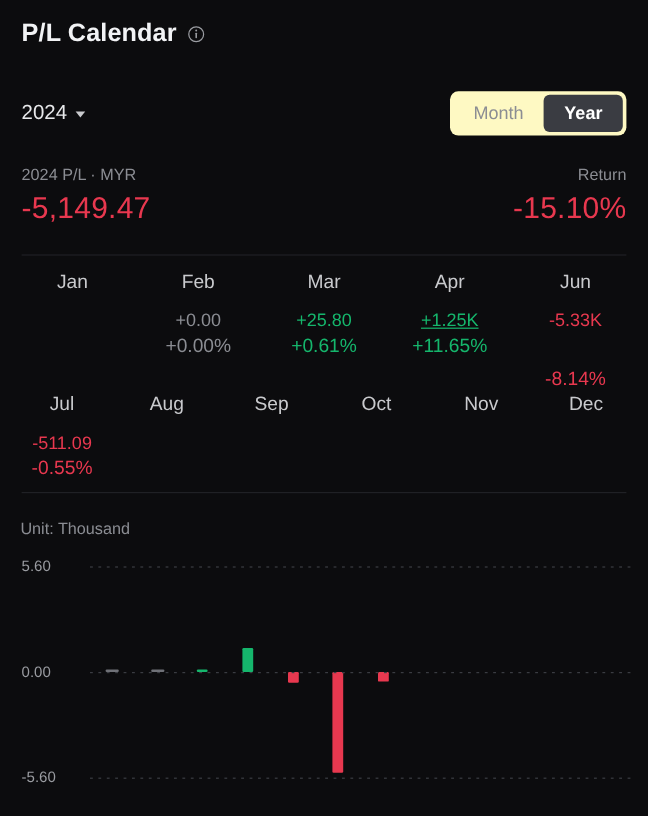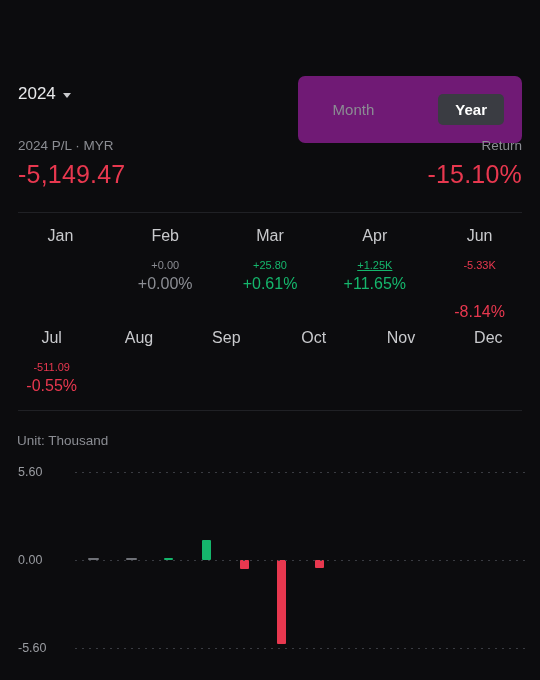--- a/index.html
+++ b/index.html
@@ -16,60 +16,70 @@
   .title{font-size:21px;font-weight:bold;color:#f2f3f5;letter-spacing:.1px;}
   .info-icon{width:15px;height:15px;display:block;}
 
   
   .yearbar{position:absolute;left:18px;right:18px;top:76px;height:40px;}
   .yearsel{position:absolute;left:0;top:8px;display:flex;align-items:center;gap:7px;cursor:pointer;}
   .yearsel .yr{font-size:17px;color:#e8e9eb;}
   .caret{width:0;height:0;border-left:4.5px solid transparent;border-right:4.5px solid transparent;
          border-top:5px solid #c9cacd;margin-top:2px;}
 
-  .toggle{position:absolute;right:0;top:0;display:flex;background:#701a75;border-radius:7px;padding:18px;gap:47px;}
+  .toggle{position:absolute;right:0;top:0;display:flex;background:#fef9c3;border-radius:7px;padding:3px;}
   .toggle .seg{font-size:15px;padding:8px 17px;border-radius:5px;color:#8b8d93;cursor:pointer;line-height:1;}
   .toggle .seg.active{background:#3a3c42;color:#ffffff;font-weight:bold;}
 
   
   .summary{position:absolute;left:18px;right:18px;top:138px;}
   .sumrow{display:flex;justify-content:space-between;align-items:baseline;}
   .sumlab{font-size:13.5px;color:#8b8d93;}
   .sumval{font-size:25px;margin-top:7px;letter-spacing:.2px;}
   .neg{color:#e8384f;}
 
   .divider{position:absolute;left:18px;right:18px;height:1px;background:#202125;}
   #div1{top:212px;}
   #div2{top:410px;}
 
   
   .mrow{position:absolute;left:8px;right:8px;display:flex;justify-content:flex-end;}
   #mrow1{top:228px;}
   #mrow2{top:330px;}
   .mcell{flex:1;text-align:center;}
   .mname{font-size:16px;color:#c9cacd;line-height:1;}
-  .mpl{font-size:11px;margin-top:14px;line-height:1.35;}
+  .mpl{font-size:15px;margin-top:14px;line-height:1.35;}
   .mpct{font-size:16px;line-height:1.35;}
   .mvals{min-height:32px;}
 
   
   .unit{position:absolute;left:17px;top:433px;font-size:13.5px;color:#8b8d93;}
   .chart{position:absolute;left:0;right:0;top:455px;height:215px;}
   .axlabel{position:absolute;left:18px;font-size:12.5px;color:#9a9ca1;transform:translateY(-50%);}
   .gridline{position:absolute;left:75px;right:14px;height:1px;
             background-image:linear-gradient(to right,#3a3c42 0 2px,transparent 2px 7px);
             background-size:7px 1px;background-repeat:repeat-x;}
   .bars{position:absolute;left:75px;right:14px;top:0;bottom:0;}
   .bar{position:absolute;border-radius:1px;}
 </style>
 </head>
 <body>
 
 <div class="page">
 
+  <div class="header">
+    <span class="title">P/L Calendar</span>
+    <span class="info-icon">
+      <svg width="15" height="15" viewBox="0 0 16 16">
+        <circle cx="8" cy="8" r="6.6" fill="none" stroke="#9a9ca1" stroke-width="1.1"></circle>
+        <circle cx="8" cy="4.7" r="0.85" fill="#9a9ca1"></circle>
+        <rect x="7.3" y="6.6" width="1.4" height="5" rx="0.6" fill="#9a9ca1"></rect>
+      </svg>
+    </span>
+  </div>
 
   <div class="yearbar">
     <div class="yearsel">
       <span class="yr">2024</span>
       <span class="caret"></span>
     </div>
     <div class="toggle">
       <span class="seg">Month</span>
       <span class="seg active">Year</span>
     </div>

